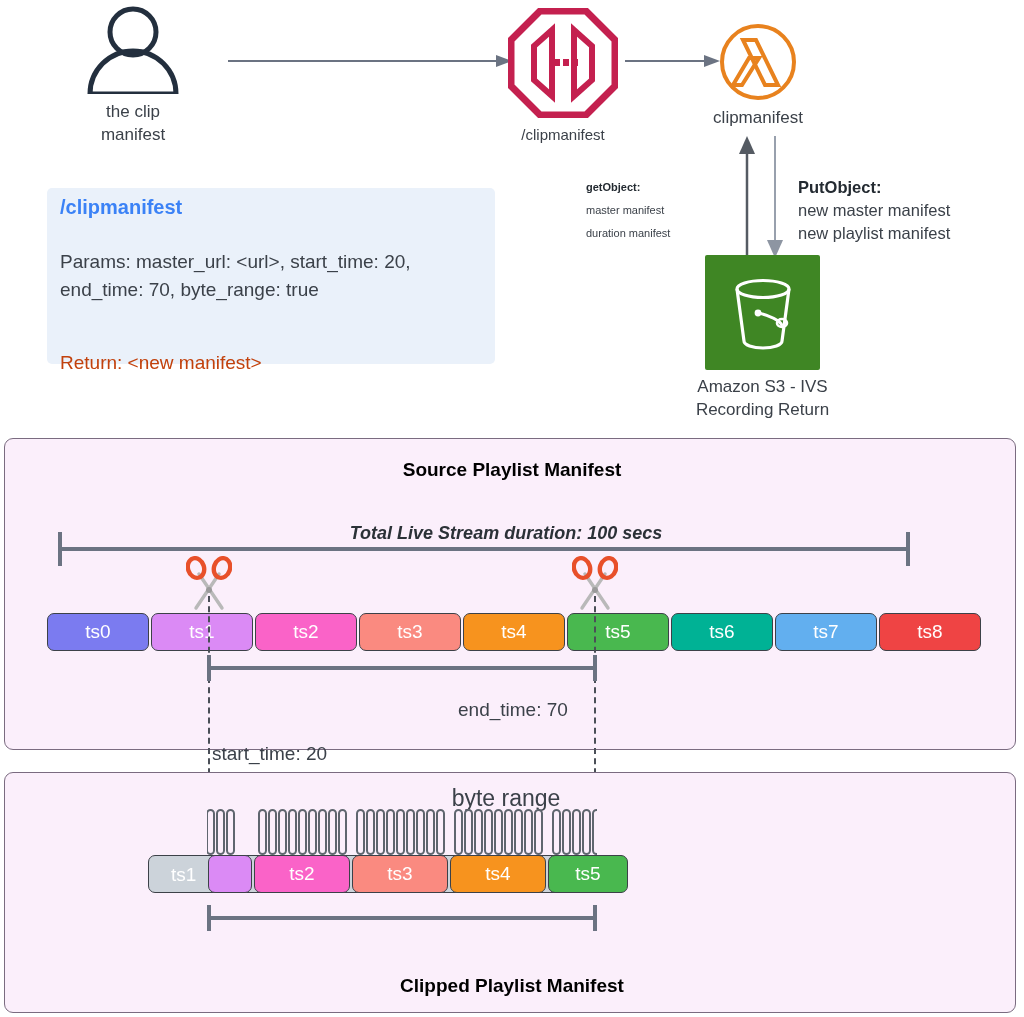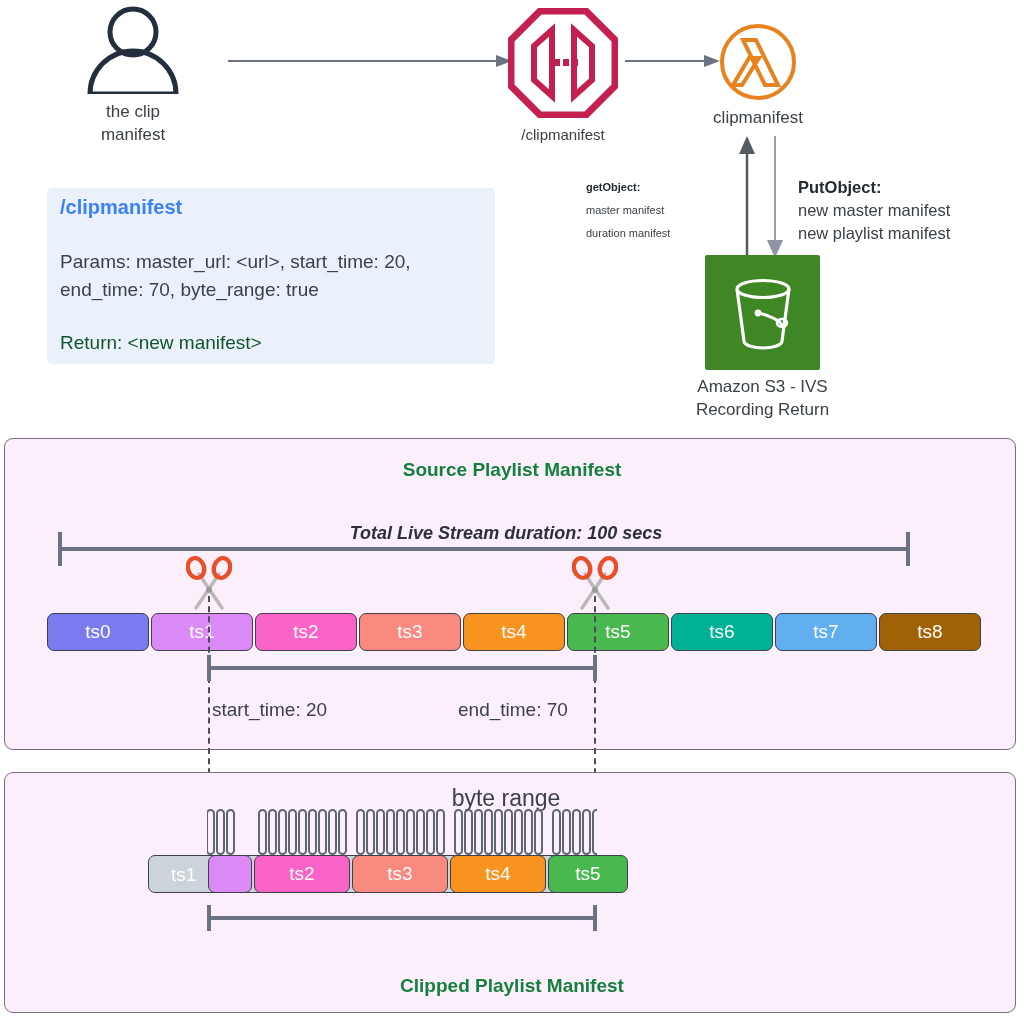--- a/index.html
+++ b/index.html
@@ -37,35 +37,35 @@
   #s3-bucket{position:absolute;left:50%;top:50%;transform:translate(-50%,-50%);width:84px;height:84px;}
   #s3-caption{left:655px;top:375px;width:215px;text-align:center;font-size:17px;line-height:23px;color:#3b4149;}
 
   
   #clipmanifest-card{
     left:47px;top:188px;width:448px;height:176px;
     background:#eaf1fa;border-radius:5px;
   }
   #cm-title{left:60px;top:196px;font-size:20px;font-weight:bold;color:#3b82f6;}
   #cm-params{left:60px;top:248px;width:425px;font-size:19px;line-height:28px;color:#3b4149;}
-  #cm-return{left:60px;top:332px;font-size:19px;color:#14532d;}
+  #cm-return{left:60px;top:352px;font-size:19px;color:#c2410c;}
 
   
   .panel{
     background:#fbeffb;
     border:1.6px solid #7a6b80;
     border-radius:9px;
     box-sizing:border-box;
   }
   #source-panel{left:4px;top:438px;width:1012px;height:312px;}
   #clipped-panel{left:4px;top:772px;width:1012px;height:241px;}
 
   .panel-title{
     position:absolute;left:0;width:100%;text-align:center;
-    font-size:19px;font-weight:bold;color:#15803d;
+    font-size:19px;font-weight:bold;color:#000000;
   }
   #source-title{top:459px;}
   #clipped-title{top:975px;}
 
   #duration-label{
     left:0;top:523px;width:1012px;text-align:center;
     font-size:18px;font-weight:bold;font-style:italic;color:#2b3137;
   }
 
   
@@ -100,21 +100,21 @@
     position:absolute;top:0;height:38px;
     border:1.4px solid #3c4148;
     border-radius:7px;
     box-sizing:border-box;
     color:#ffffff;font-size:19px;
     display:flex;align-items:center;justify-content:center;
   }
 
   
   .time-label{position:absolute;top:699px;font-size:19px;color:#3b4149;}
-  #start-time-label{left:212px;}
+  #start-time-label{left:212px;margin-top:44px;}
   #end-time-label{left:458px;text-align:center;}
 
   
   #byte-range-label{left:0;top:785px;width:1012px;text-align:center;font-size:23px;color:#3b4149;}
   #byterange-marks{left:207px;top:808px;width:390px;height:48px;}
 
   #clip-base{
     left:148px;top:855px;width:478px;height:38px;
     background:#ccd3da;border:1.4px solid #3c4148;border-radius:7px;
     box-sizing:border-box;
@@ -228,21 +228,21 @@
     </div>
     <div class="seg" style="left: 520px; width: 102px; background: rgb(73, 184, 79);">
       <span>ts5</span>
     </div>
     <div class="seg" style="left: 624px; width: 102px; background: rgb(0, 178, 149);">
       <span>ts6</span>
     </div>
     <div class="seg" style="left: 728px; width: 102px; background: rgb(98, 175, 239);">
       <span>ts7</span>
     </div>
-    <div class="seg" style="left: 832px; width: 102px; background: #a16207;">
+    <div class="seg" style="left: 832px; width: 102px; background: #ef4444;">
       <span>ts8</span>
     </div>
   </div>
 
 <div class="abs cutline" id="cut-left"></div>
 <div class="abs cutline" id="cut-right"></div>
 
 <svg class="abs scissors" id="sc-left" viewBox="0 0 46 56">
   <line x1="13" y1="18" x2="36" y2="52" stroke="#b9b9b9" stroke-width="3.4" stroke-linecap="round"></line>
   <line x1="33" y1="18" x2="10" y2="52" stroke="#b9b9b9" stroke-width="3.4" stroke-linecap="round"></line>

